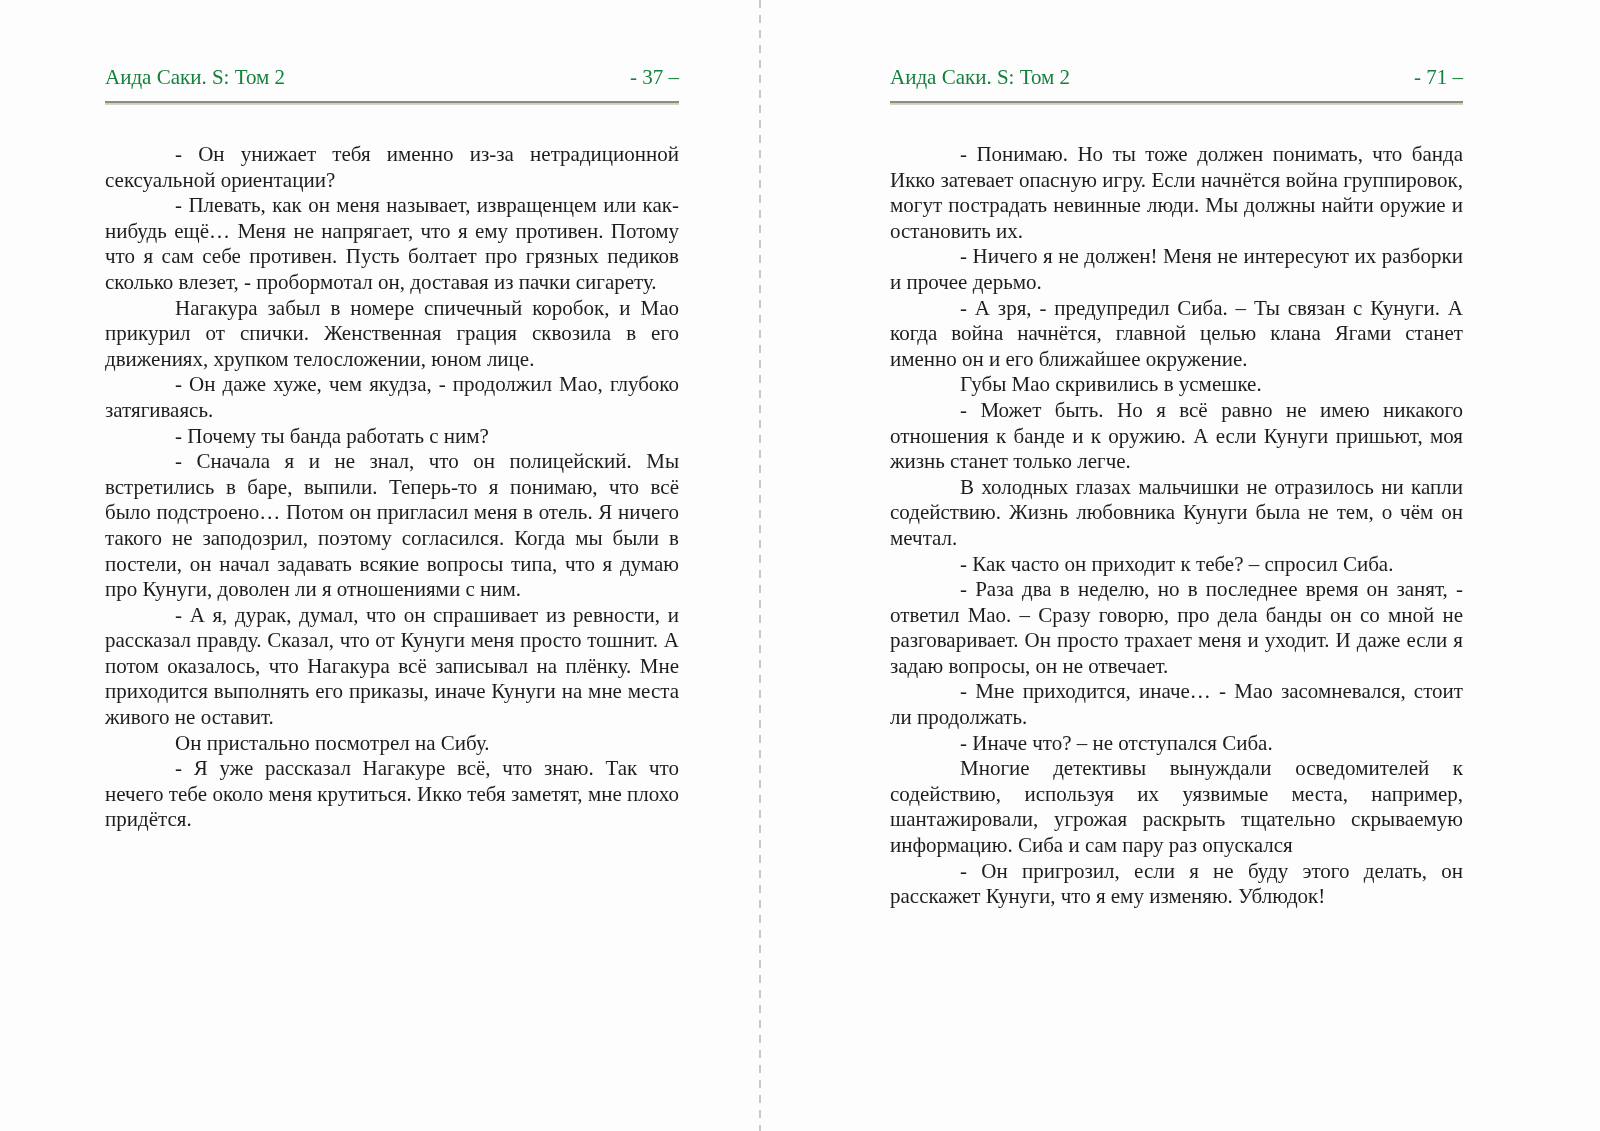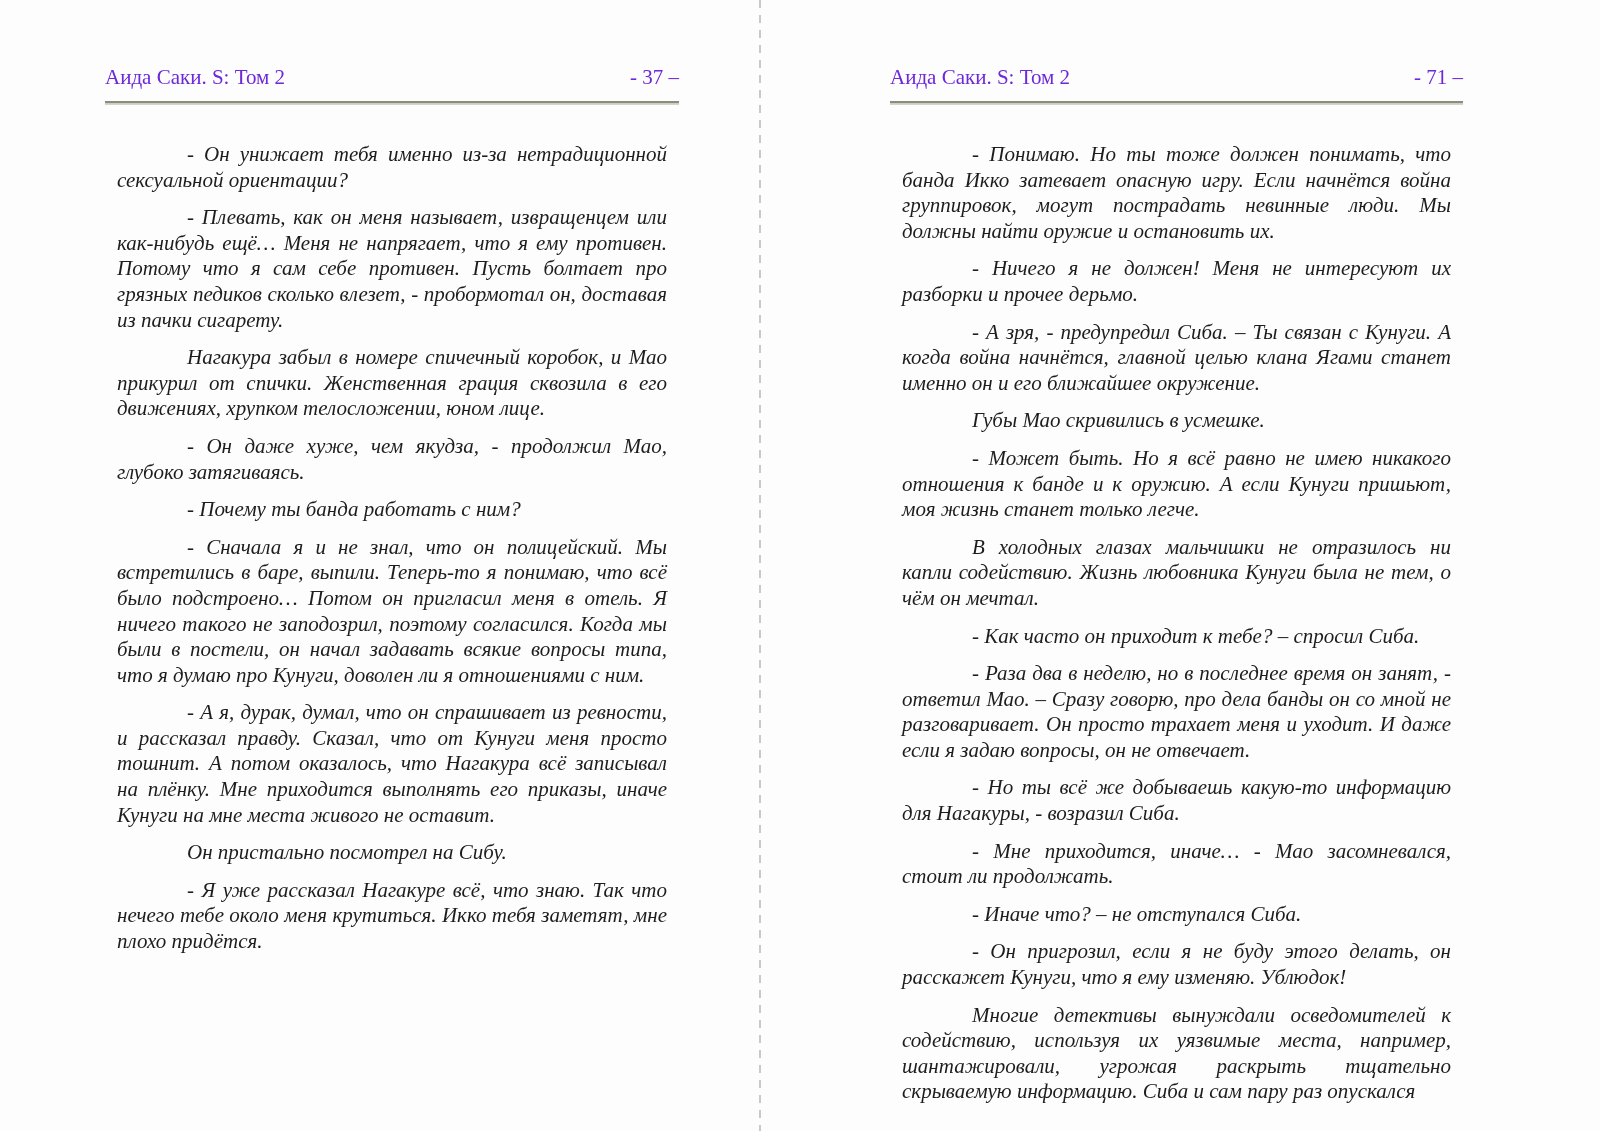--- a/index.html
+++ b/index.html
@@ -26,37 +26,36 @@
     top: 64px;
   }
   .page.left  { left: 105px; width: 574px; }
   .page.right { left: 890px; width: 573px; }
   .running-header {
     display: flex;
     justify-content: space-between;
     align-items: baseline;
     font-size: 21px;
     line-height: 26px;
-    color: #6d28d9;
+    color: #15803d;
   }
   .header-rule {
     margin-top: 11px;
     height: 4px;
     background: linear-gradient(to bottom, #8d8d7d 0%, #8d8d7d 45%, #c9c9ba 45%, #d8d8cc 100%);
   }
   .page-body {
     margin-top: 37px;
     font-size: 21px;
     line-height: 25.6px;
     text-align: justify;
   }
   .page-body p {
-    margin: 12px;
+    margin: 0;
     text-indent: 70px;
-    font-style: italic;
   }
 </style>
 </head>
 <body>
 
 <div class="page-divider"></div>
 
 <div class="page left">
   <div class="running-header">
     <span>Аида Саки. S: Том 2</span>
@@ -84,19 +83,18 @@
   <div class="header-rule"></div>
   <div class="page-body">
       <p>- Понимаю. Но ты тоже должен понимать, что банда Икко затевает опасную игру. Если начнётся война группировок, могут пострадать невинные люди. Мы должны найти оружие и остановить их.</p>
       <p>- Ничего я не должен! Меня не интересуют их разборки и прочее дерьмо.</p>
       <p>- А зря, - предупредил Сиба. – Ты связан с Кунуги. А когда война начнётся, главной целью клана Ягами станет именно он и его ближайшее окружение.</p>
       <p>Губы Мао скривились в усмешке.</p>
       <p>- Может быть. Но я всё равно не имею никакого отношения к банде и к оружию. А если Кунуги пришьют, моя жизнь станет только легче.</p>
       <p>В холодных глазах мальчишки не отразилось ни капли содействию. Жизнь любовника Кунуги была не тем, о чём он мечтал.</p>
       <p>- Как часто он приходит к тебе? – спросил Сиба.</p>
       <p>- Раза два в неделю, но в последнее время он занят, - ответил Мао. – Сразу говорю, про дела банды он со мной не разговаривает. Он просто трахает меня и уходит. И даже если я задаю вопросы, он не отвечает.</p>
-      <p>- Но ты всё же добываешь какую-то информацию для Нагакуры, - возразил Сиба.</p>
       <p>- Мне приходится, иначе… - Мао засомневался, стоит ли продолжать.</p>
       <p>- Иначе что? – не отступался Сиба.</p>
+      <p>Многие детективы вынуждали осведомителей к содействию, используя их уязвимые места, например, шантажировали, угрожая раскрыть тщательно скрываемую информацию. Сиба и сам пару раз опускался</p>
       <p>- Он пригрозил, если я не буду этого делать, он расскажет Кунуги, что я ему изменяю. Ублюдок!</p>
-      <p>Многие детективы вынуждали осведомителей к содействию, используя их уязвимые места, например, шантажировали, угрожая раскрыть тщательно скрываемую информацию. Сиба и сам пару раз опускался</p>
     </div>
 </div>
 
 </body></html>

